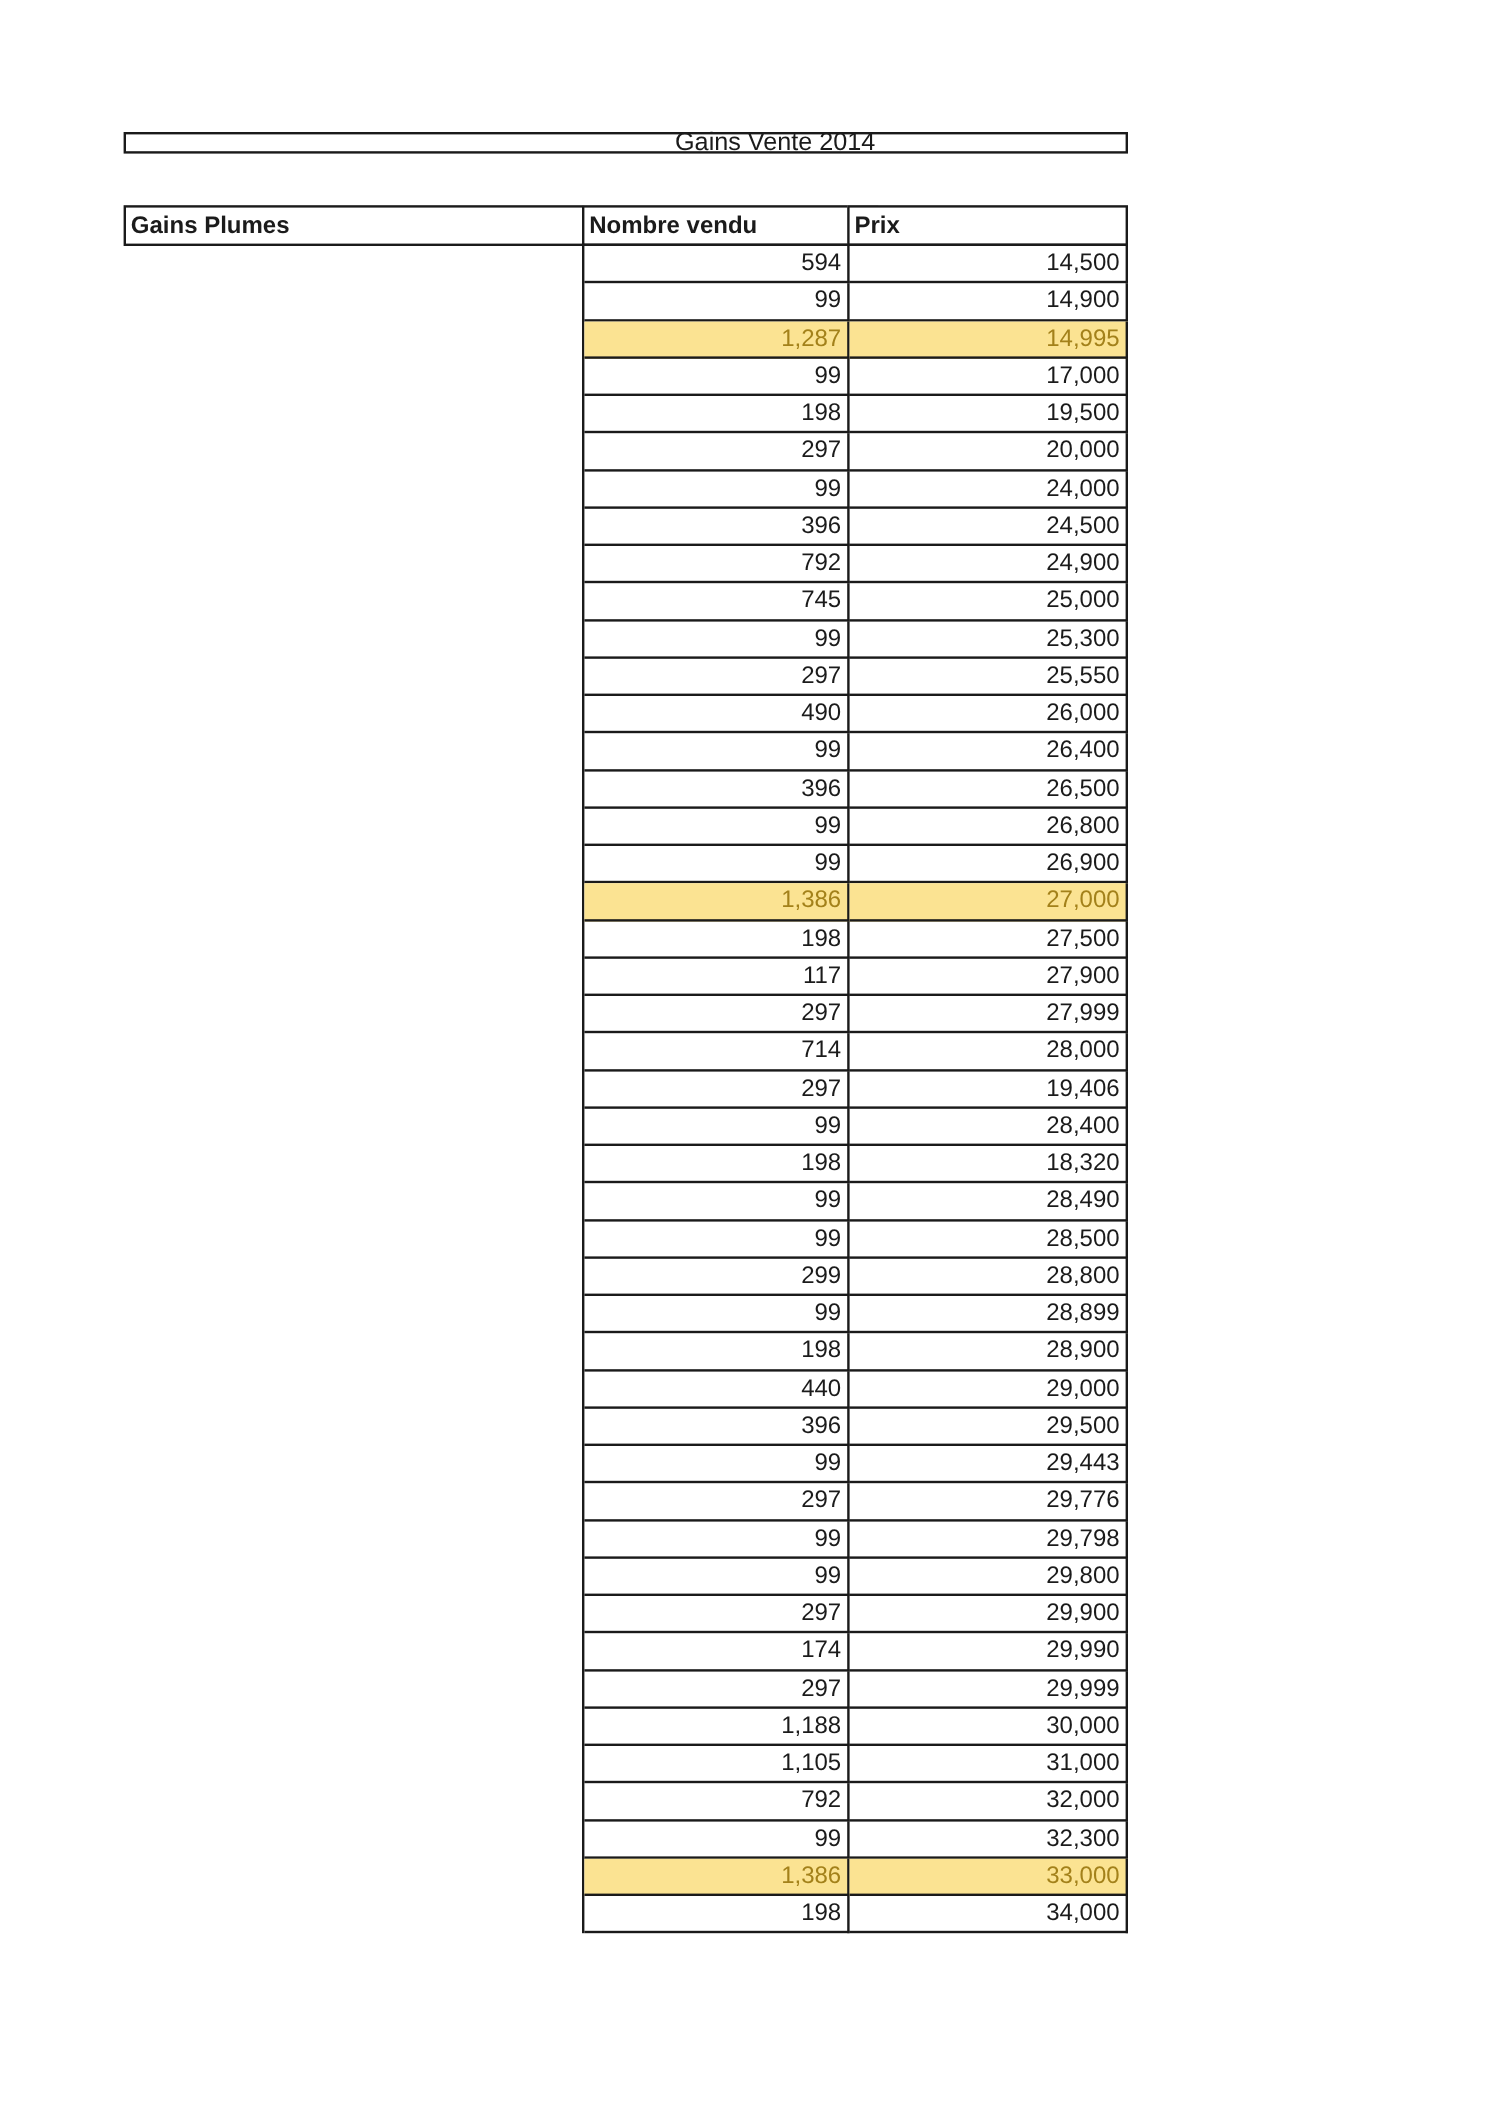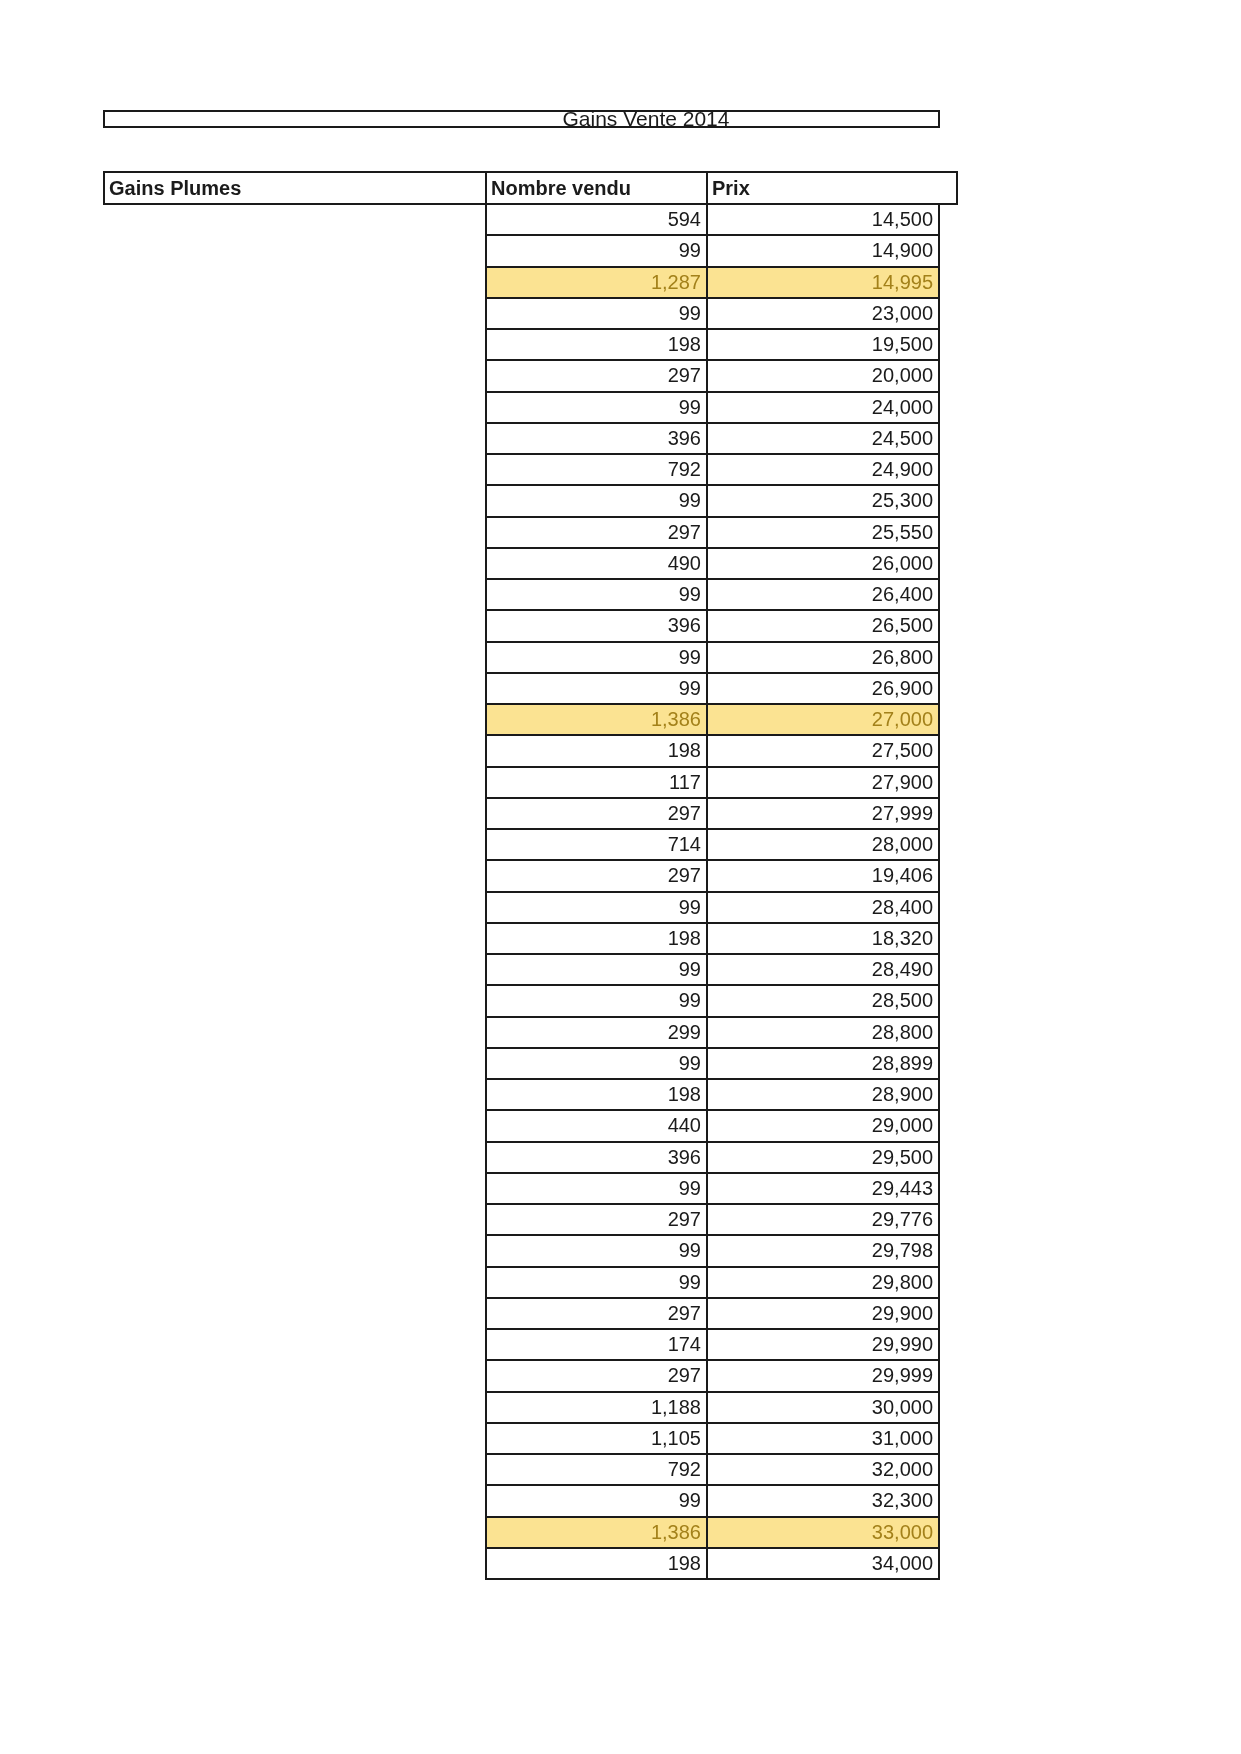--- a/index.html
+++ b/index.html
@@ -35,21 +35,21 @@
   .hcell{
     position:absolute;top:171px;height:34px;
     box-sizing:border-box;border:2px solid var(--border);
     display:flex;align-items:center;
     padding-left:4px;
     font-size:20px;font-weight:bold;
     background:#fff;
   }
   .h1{left:103px;width:384px;text-align:center;}
   .h2{left:485px;width:247px;}
-  .h3{left:706px;width:252px;}
+  .h3{left:706px;width:234px;}
 
   
   .data-table{
     position:absolute;left:485px;top:203px;
     border-collapse:separate;border-spacing:0;
     border-left:2px solid var(--border);
     border-top:2px solid var(--border);
     table-layout:fixed;
   }
   .data-table td{
@@ -93,41 +93,45 @@
         <tr>
       <td class="nombre">99</td>
       <td class="prix">14,900</td>
     </tr>
         <tr class="hl">
       <td class="nombre">1,287</td>
       <td class="prix">14,995</td>
     </tr>
         <tr>
       <td class="nombre">99</td>
-      <td class="prix">23,000</td>
+      <td class="prix">17,000</td>
     </tr>
         <tr>
       <td class="nombre">198</td>
       <td class="prix">19,500</td>
     </tr>
         <tr>
       <td class="nombre">297</td>
       <td class="prix">20,000</td>
     </tr>
         <tr>
       <td class="nombre">99</td>
       <td class="prix">24,000</td>
     </tr>
         <tr>
       <td class="nombre">396</td>
       <td class="prix">24,500</td>
     </tr>
         <tr>
       <td class="nombre">792</td>
       <td class="prix">24,900</td>
+    </tr>
+        <tr>
+      <td class="nombre">745</td>
+      <td class="prix">25,000</td>
     </tr>
         <tr>
       <td class="nombre">99</td>
       <td class="prix">25,300</td>
     </tr>
         <tr>
       <td class="nombre">297</td>
       <td class="prix">25,550</td>
     </tr>
         <tr>

